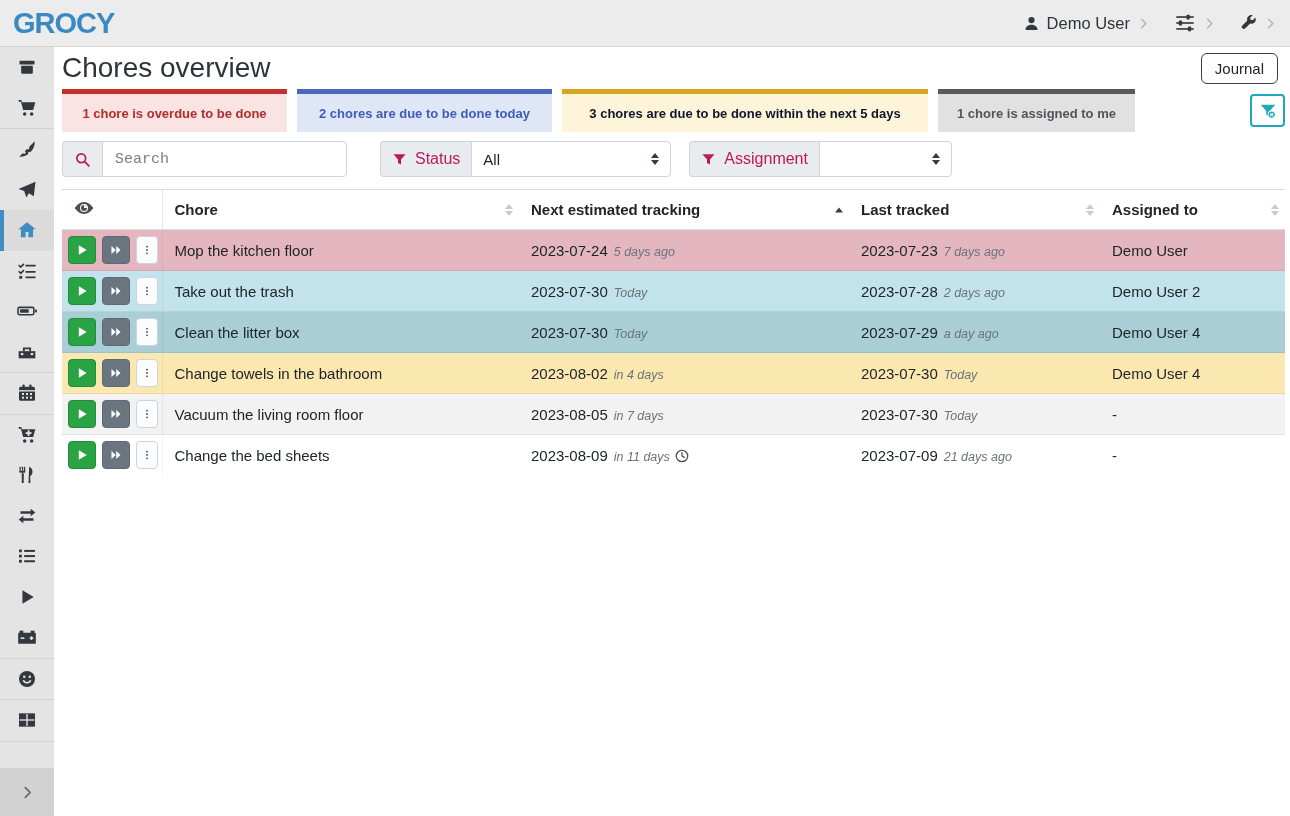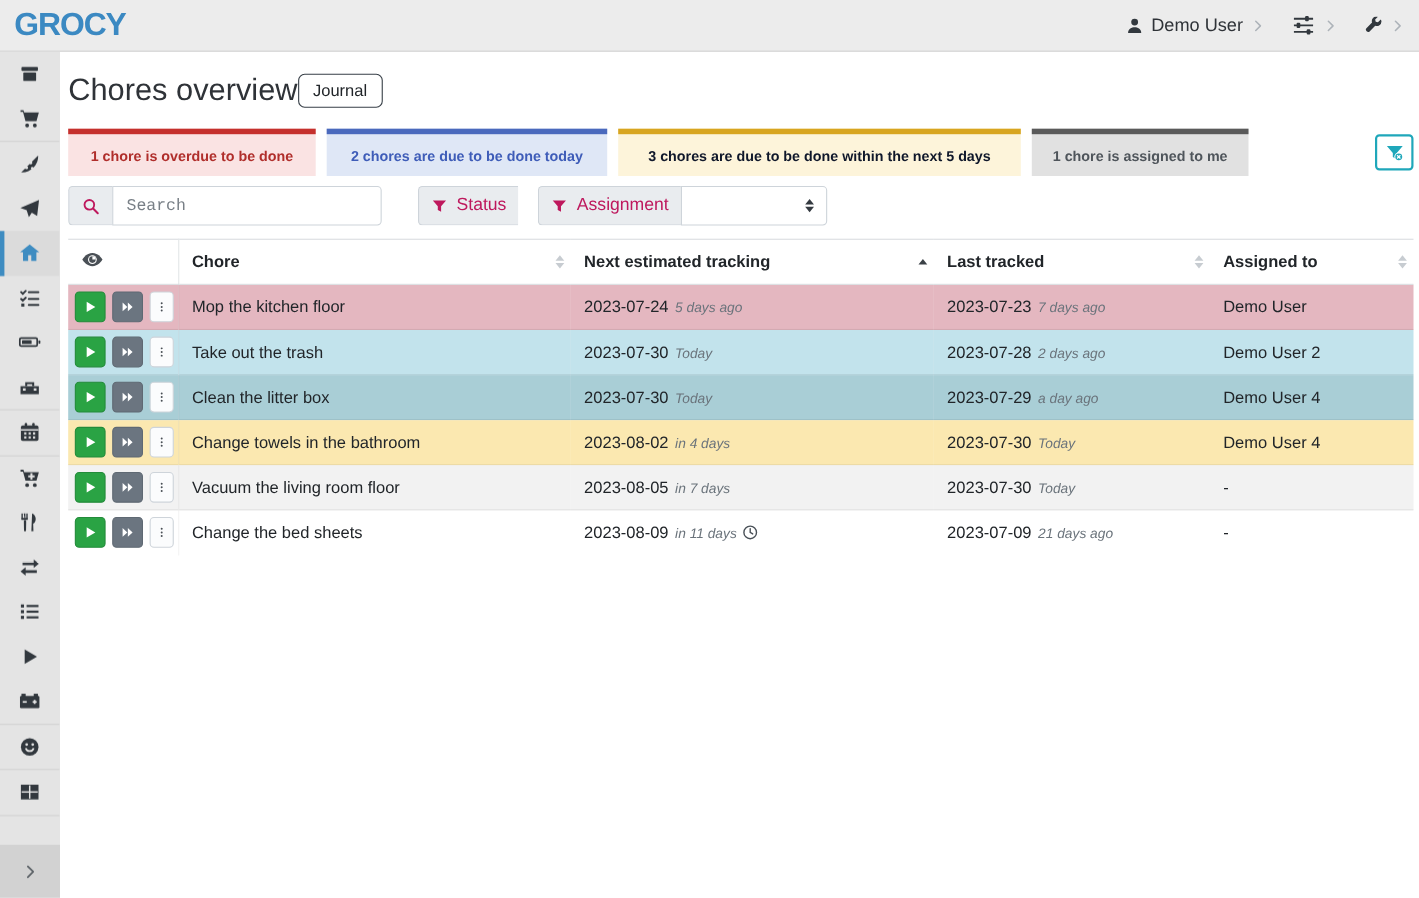--- a/index.html
+++ b/index.html
@@ -29,21 +29,21 @@
   .side-group{border-bottom:1px solid #d1d1d1}
   .side-item{height:40.5px;display:flex;align-items:center;justify-content:center;color:#32383e;position:relative;cursor:pointer}
   .side-item.active{background:#dbdbdb;color:#3e8cc1}
   .side-item.active::before{content:"";position:absolute;left:0;top:0;bottom:0;width:4px;background:#3e8cc1}
   .side-collapse{position:fixed;left:0;bottom:0;width:54px;height:48px;background:#d2d2d2;
     display:flex;align-items:center;justify-content:center;color:#5c6267;cursor:pointer;z-index:15}
   .side-collapse svg{width:15px;height:15px}
 
   
   main{margin:47px 0 0 54px;padding:0 5px 0 8px}
-  .page-header{height:70px;display:flex;align-items:center;justify-content:flex-start;padding-right:7px}
+  .page-header{height:42px;display:flex;align-items:center;justify-content:space-between;padding-right:7px}
   h1{margin:0;font-size:28px;font-weight:500;color:#2f3338}
   .journal-btn{border:1px solid #373f47;background:#fff;color:#212529;font-size:15px;
     border-radius:6px;padding:6px 13px;cursor:pointer;font-family:inherit}
 
   
   .banners{display:flex;align-items:stretch;gap:10px;height:43px;margin-bottom:9px}
   .banner{border-top:5px solid;display:flex;align-items:center;justify-content:center;
     padding:0 10px;font-weight:bold;font-size:13px;box-sizing:border-box;cursor:pointer;white-space:nowrap}
   .banner.overdue{width:225px;border-color:#c5302d;background:#fae3e3;color:#b02e2b}
   .banner.due-today{width:255px;border-color:#4a69bd;background:#dfe7f6;color:#3e5cb8}
@@ -391,20 +391,27 @@
     <span class="gap33"></span>
     <div class="input-group">
       <span class="ig-prepend">
         <span class="icon i15">
             <svg viewBox="0 0 24 24" fill="currentColor">
               <path d="M2.4 3.6h19.2L14.4 12v8l-4.8-2.6V12z"></path>
             </svg>
           </span>
         <span>Status</span>
       </span>
+      <div class="select w200">
+        <span>All</span>
+        <span class="updown">
+            <span class="tri-up"></span>
+            <span class="tri-down"></span>
+          </span>
+      </div>
     </div>
     <span class="gap18"></span>
     <div class="input-group">
       <span class="ig-prepend">
         <span class="icon i15">
             <svg viewBox="0 0 24 24" fill="currentColor">
               <path d="M2.4 3.6h19.2L14.4 12v8l-4.8-2.6V12z"></path>
             </svg>
           </span>
         <span>Assignment</span>

